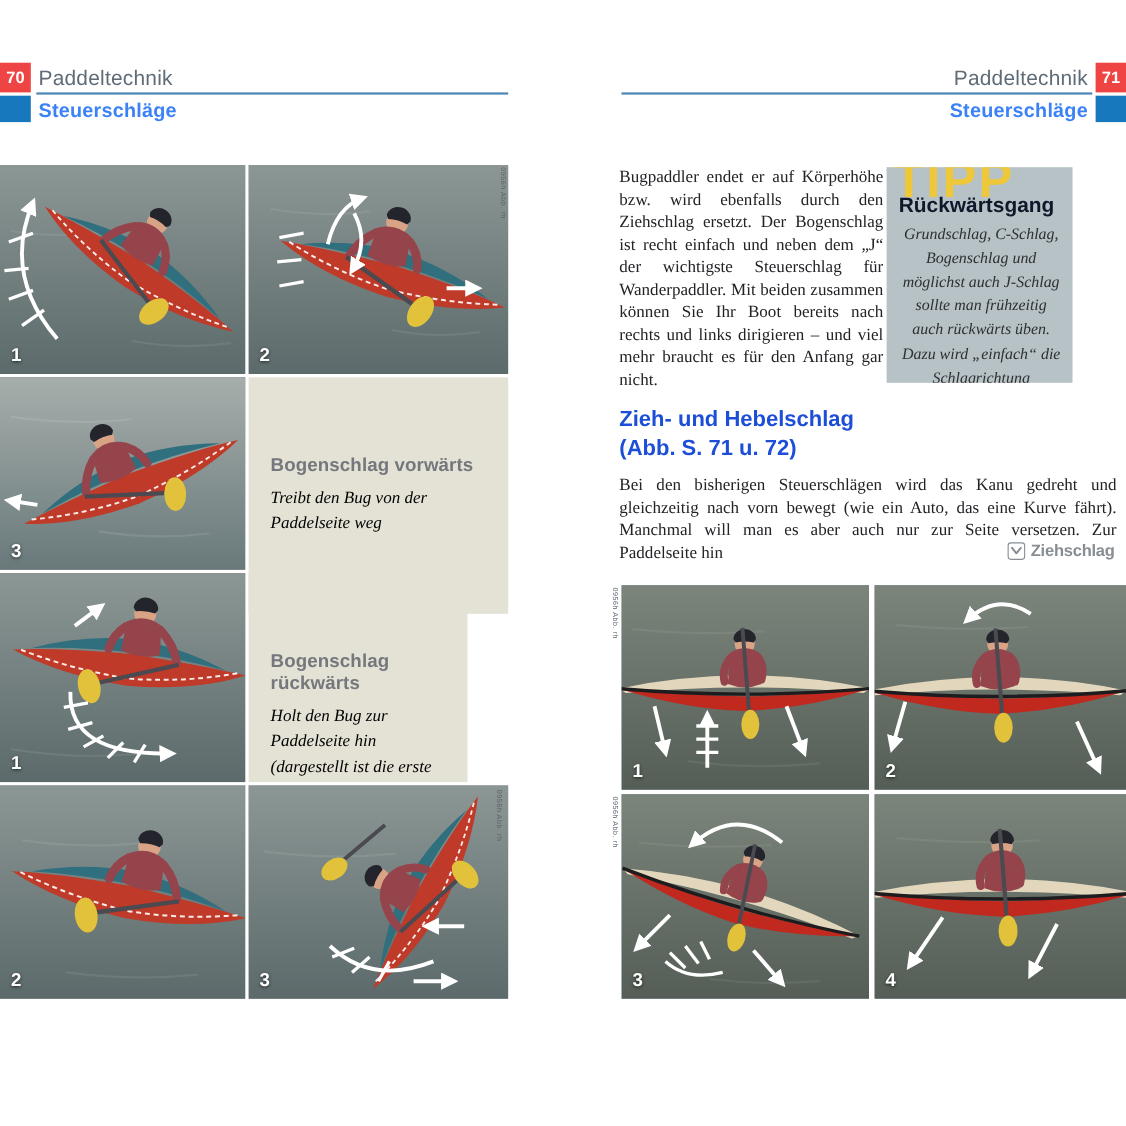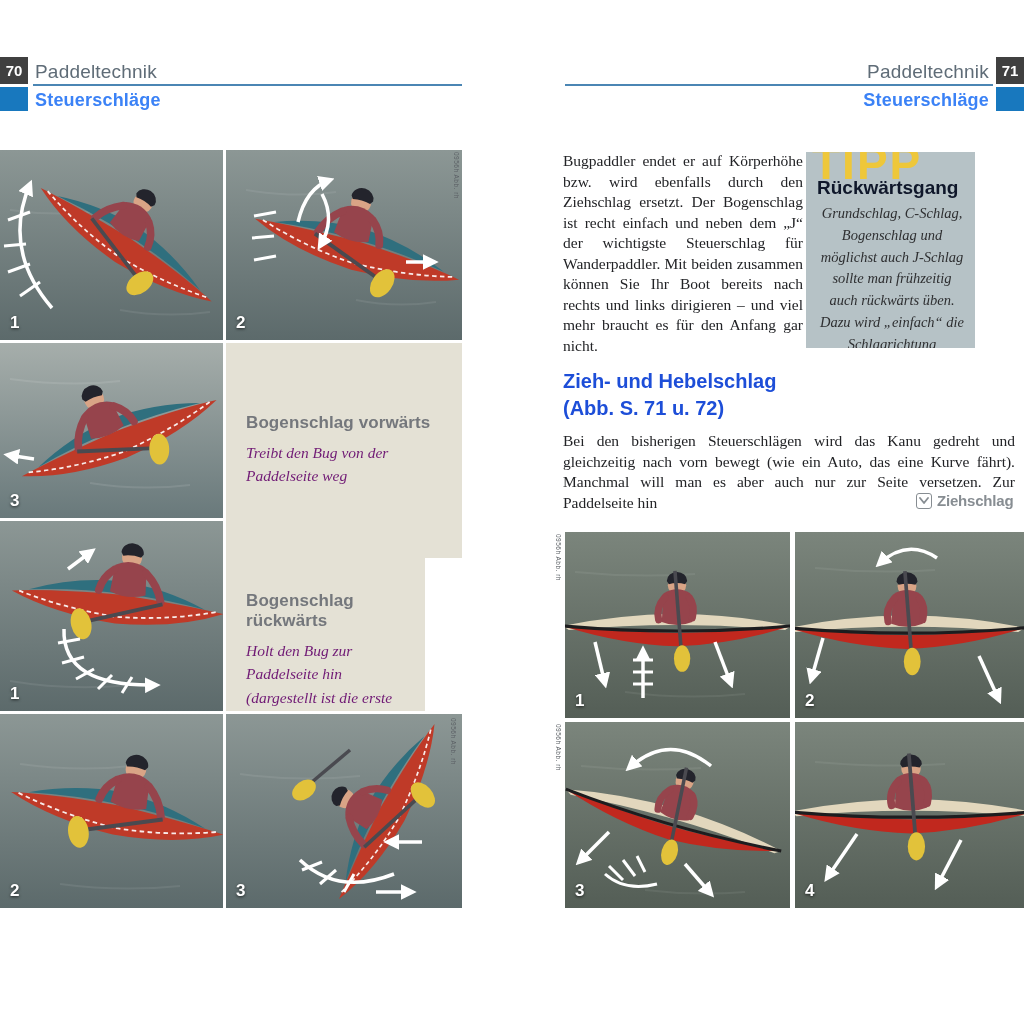--- a/index.html
+++ b/index.html
@@ -3,21 +3,21 @@
 <meta charset="utf-8">
 <style>
   * { margin:0; padding:0; box-sizing:border-box; }
   html,body { background:#ffffff; }
   .spread {
     position:relative; width:1024px; height:1024px; background:#fff;
     font-family:"Liberation Sans", sans-serif; overflow:hidden;
   }
   
   .pagenum-box {
-    position:absolute; width:28px; height:27px; background:#404040;
+    position:absolute; width:28px; height:27px; background:#ef4444;
     color:#fff; font:bold 15px/27px "Liberation Sans", sans-serif; text-align:center;
   }
   .pagenum-fill { position:absolute; width:28px; height:24px; background:#1878be; }
   .head-rule { position:absolute; height:2px; background:#4b86b4; }
   .head-title { position:absolute; font:19px "Liberation Sans", sans-serif; color:#5f6c77; letter-spacing:.2px; }
   .head-sub   { position:absolute; font:bold 18px "Liberation Sans", sans-serif; color:#3b82f6; letter-spacing:.2px; }
   .r { text-align:right; }
   
   .photo { position:absolute; overflow:hidden; background:#6b7877; }
   .photo svg { display:block; }
@@ -26,21 +26,21 @@
     font:bold 17px "Liberation Sans", sans-serif;
     text-shadow:0 1px 3px rgba(0,0,0,.65);
   }
   .credit {
     position:absolute; writing-mode:vertical-rl; font:6.5px "Liberation Sans", sans-serif;
     color:#5c6166; letter-spacing:.5px; white-space:nowrap;
   }
   
   .caption-box { position:absolute; background:#e4e1d5; padding:70px 18px 0 20px; }
   .caption-title { font:bold 17px "Liberation Sans", sans-serif; color:#74777c; margin-bottom:8px; letter-spacing:.1px; }
-  .caption-text  { font:italic 15.5px/1.5 "Liberation Serif", serif; color:#701a75; }
+  .caption-text  { font:italic 15.5px/1.5 "Liberation Serif", serif; color:#000000; }
   
   .body-par {
     position:absolute; font:15.5px/20.5px "Liberation Serif", serif; color:#222326;
     text-align:justify; hyphens:auto; -webkit-hyphens:auto;
   }
   .tip-box { position:absolute; background:#b6c2c6; overflow:hidden; }
   .tip-badge {
     position:absolute; left:6px; top:-16px; font:bold 46px "Liberation Sans", sans-serif;
     color:#eec73a; letter-spacing:2px;
   }

